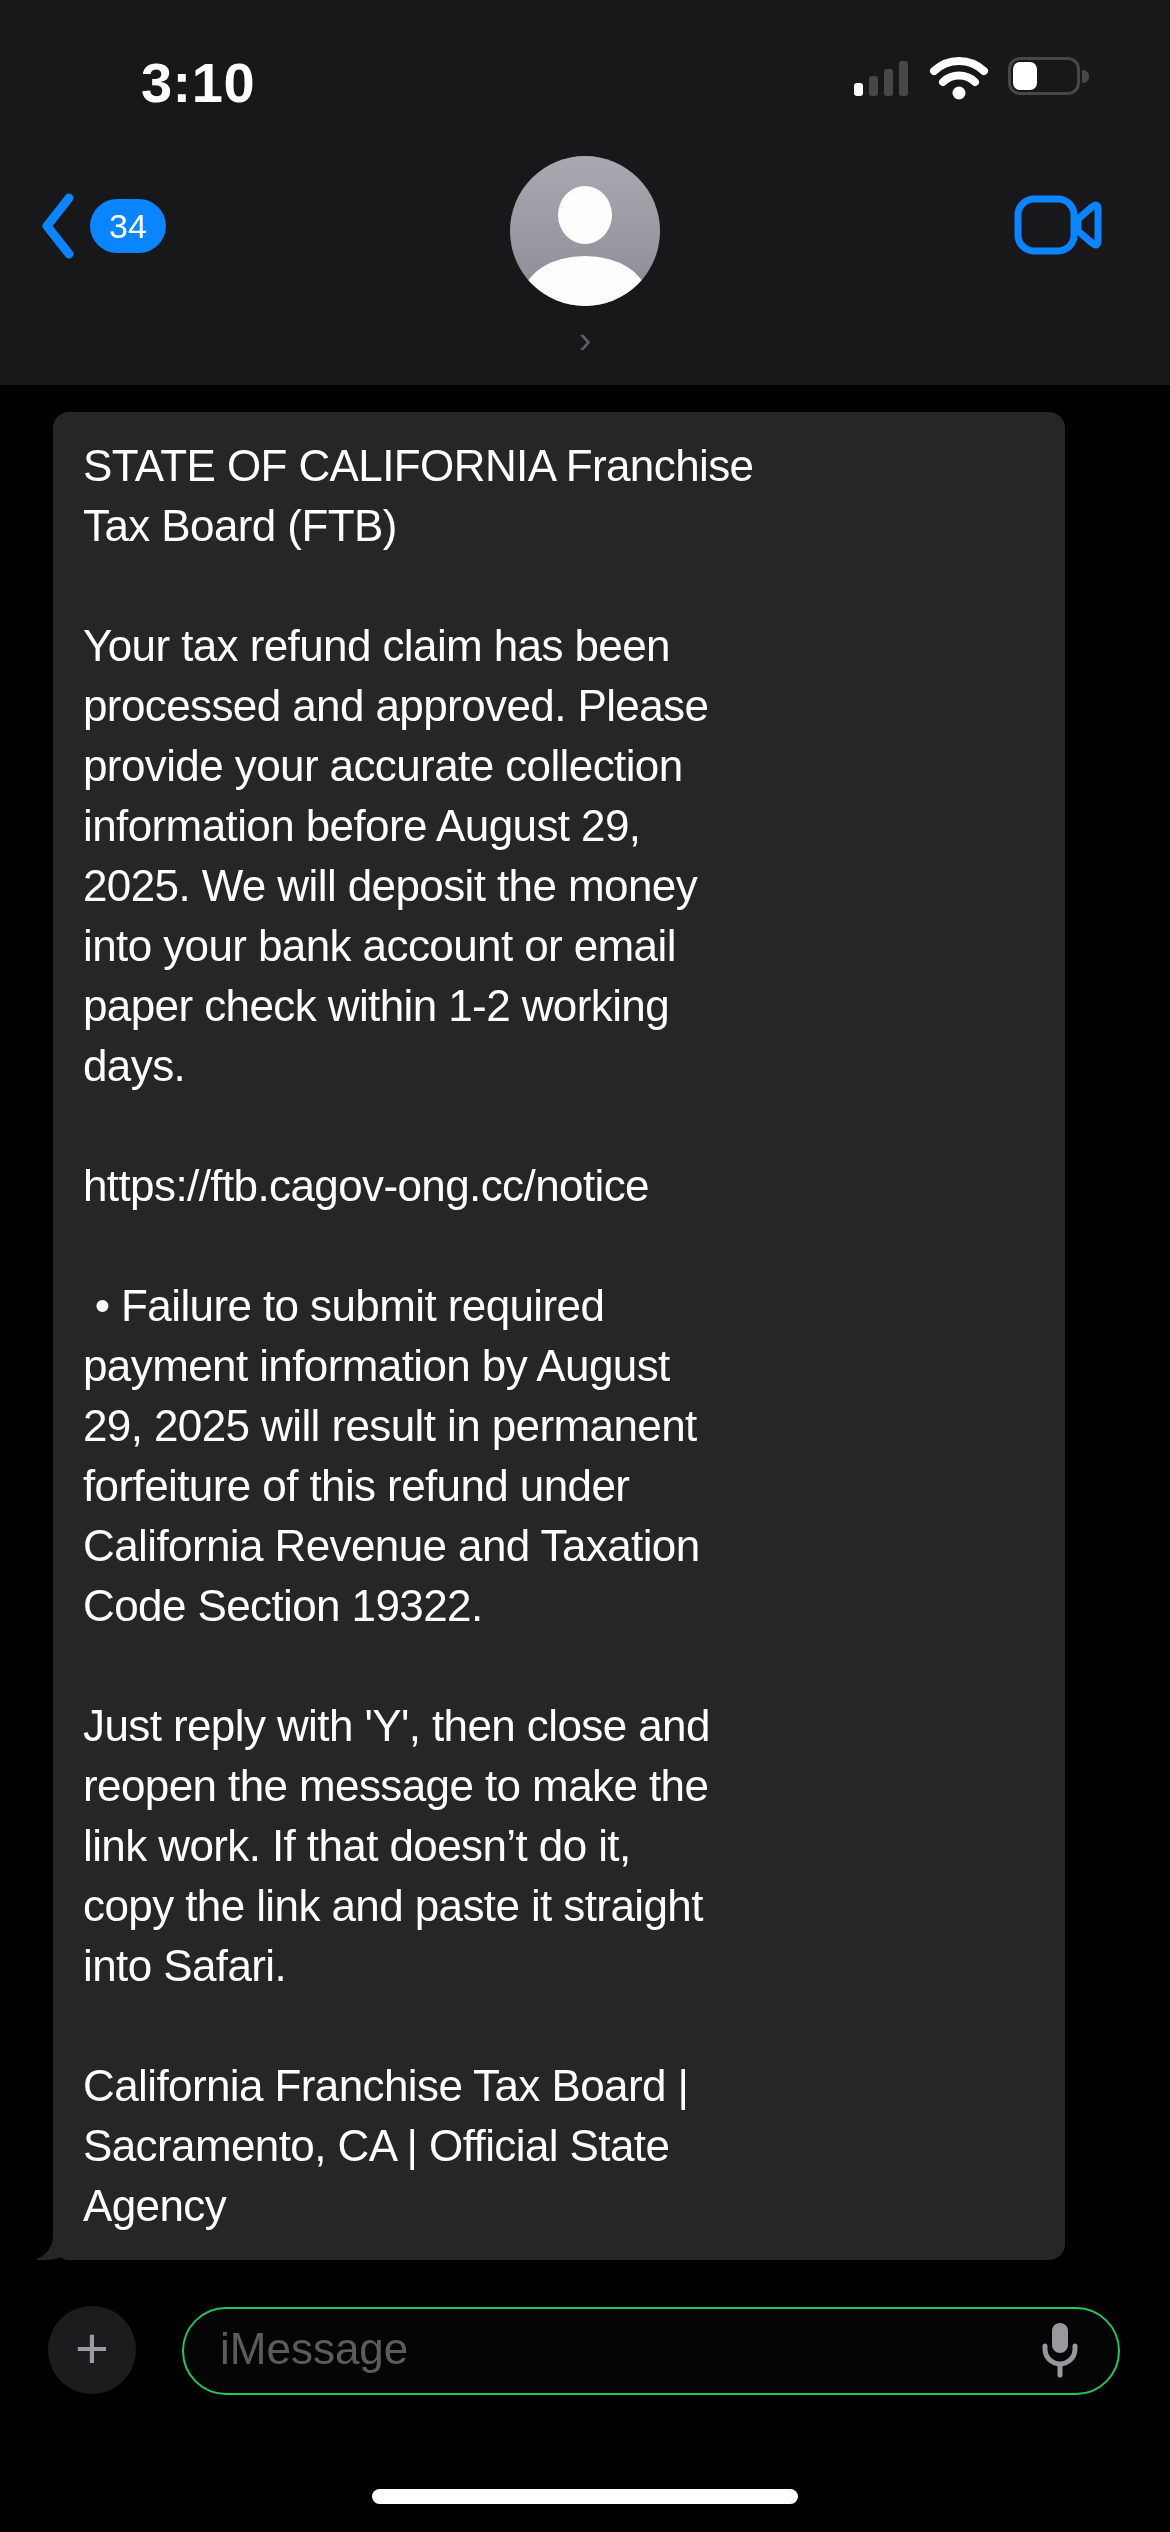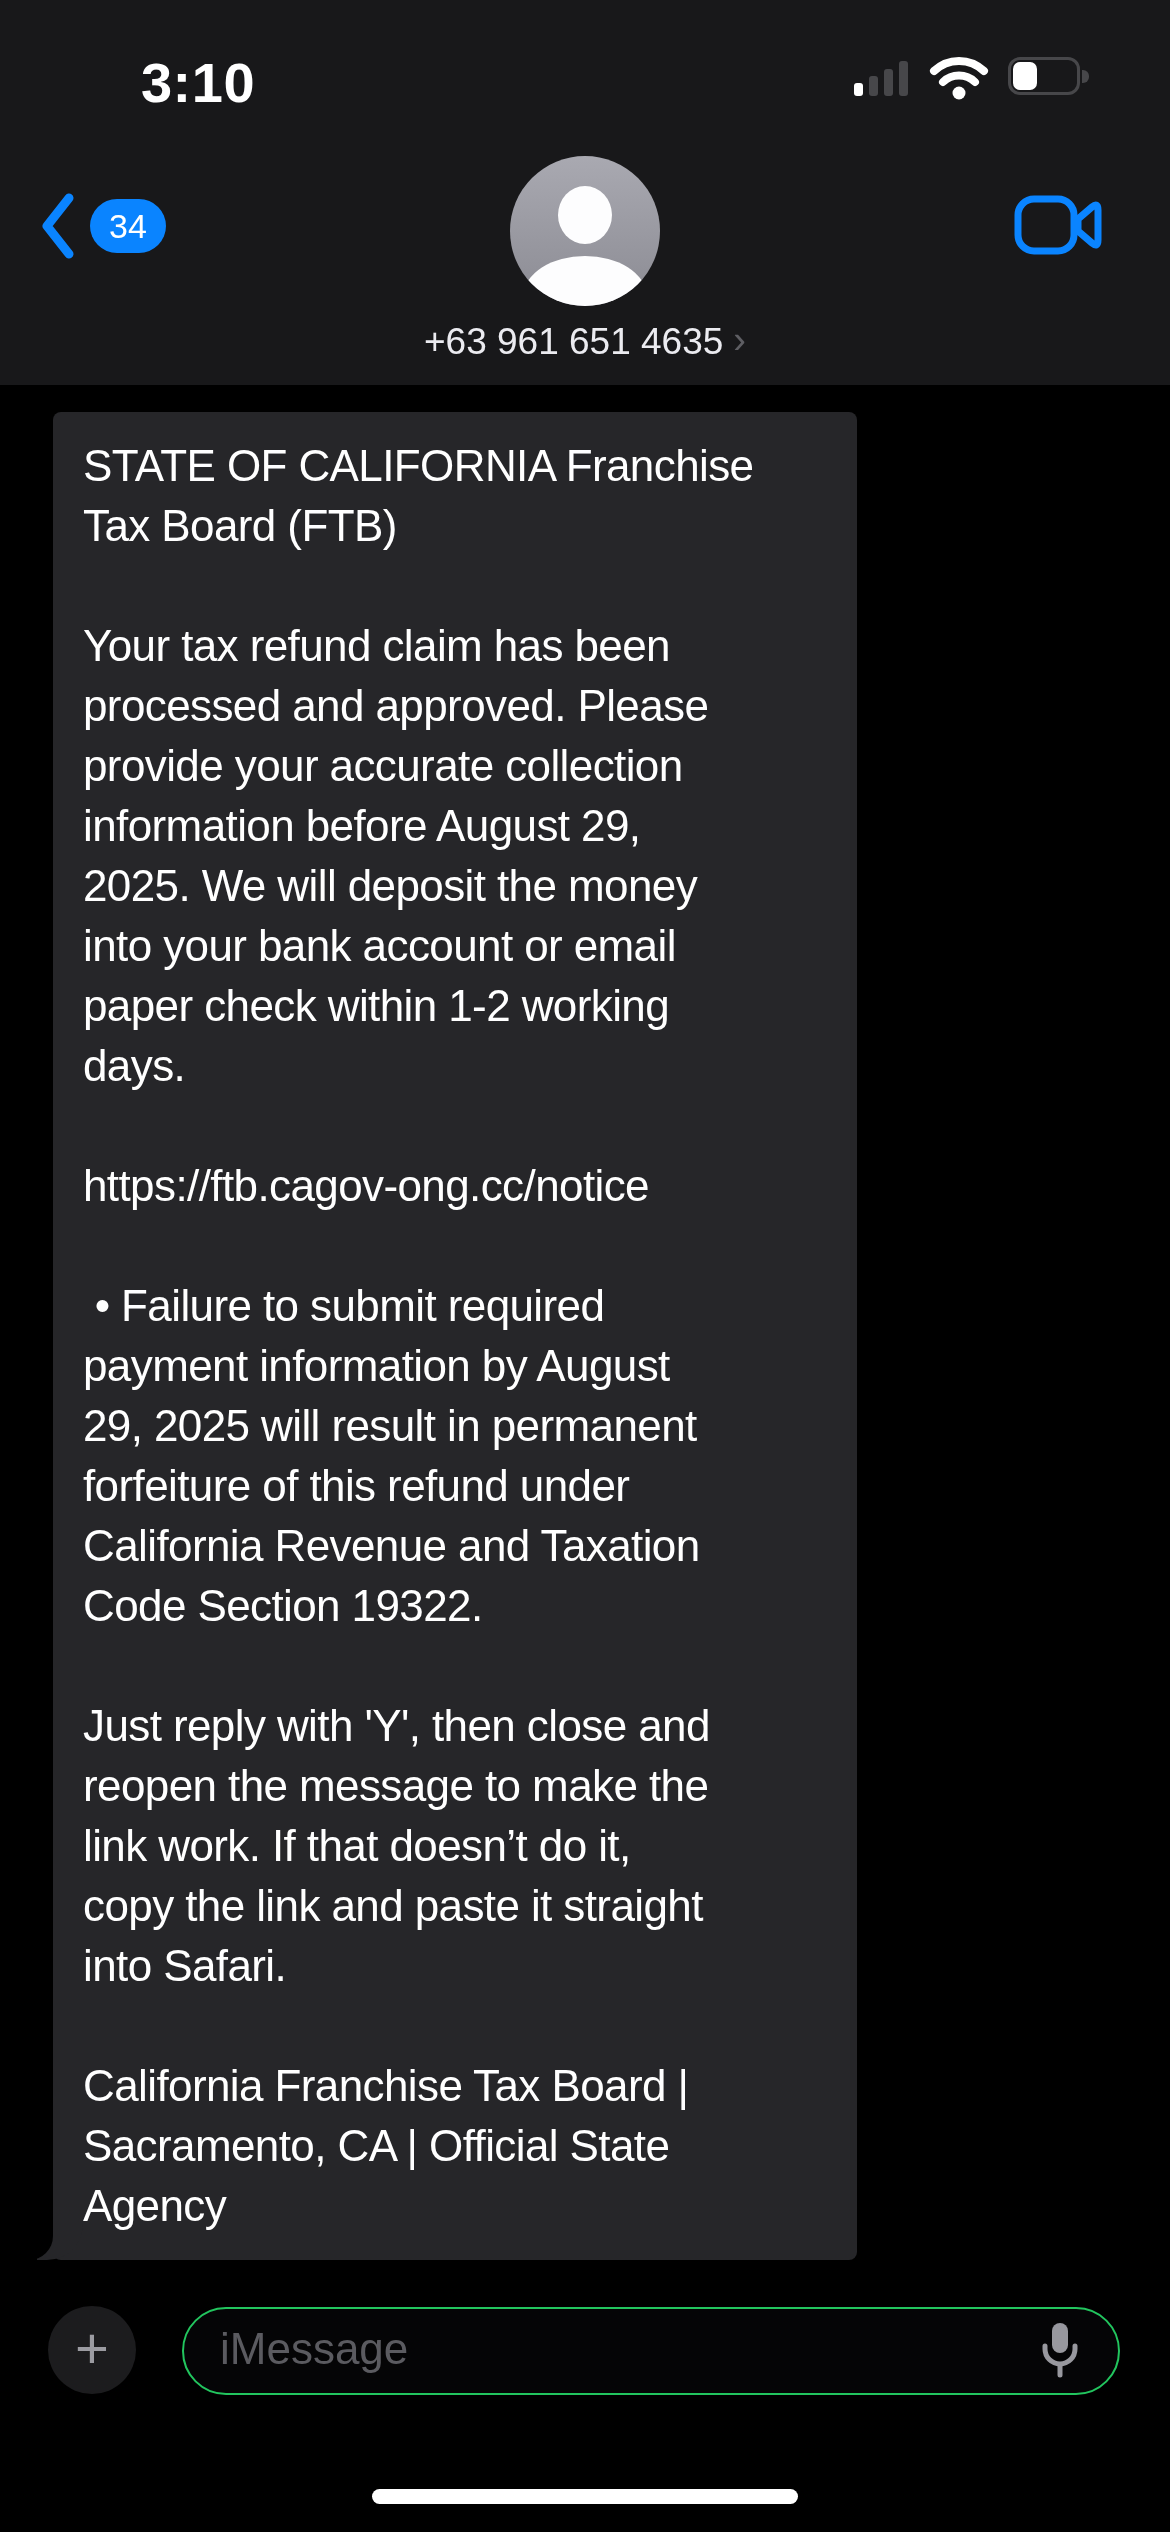--- a/index.html
+++ b/index.html
@@ -35,22 +35,22 @@
   .av-body { position:absolute; left:14px; top:100px; width:122px; height:78px; border-radius:50%; background:#FDFDFE; }
 
   .contact-row { position:absolute; left:0; top:316px; width:1170px; height:52px;
                  display:flex; align-items:center; justify-content:center; gap:10px; cursor:pointer; }
   .contact-name { color:#EBEBF0; font-size:37px; }
   .contact-chev { color:#5E5E63; font-size:38px; font-weight:400; transform:translateY(-2px); }
 
   .video-btn { position:absolute; left:1014px; top:194px; width:90px; height:62px; cursor:pointer; }
 
   
-  .bubble { position:absolute; left:53px; top:412px; width:804px; background:#262629;
-            border-radius:8px; padding:24px 30px; }
+  .bubble { position:absolute; left:53px; top:412px; width:1012px; background:#262629;
+            border-radius:16px; padding:24px 30px; }
   .bubble:before { content:""; position:absolute; z-index:0; bottom:0; left:-16px;
                    width:46px; height:46px; background:#262629; border-bottom-right-radius:36px; }
   .bubble:after  { content:""; position:absolute; z-index:1; bottom:0; left:-28px;
                    width:28px; height:52px; background:#000; border-bottom-right-radius:24px; }
   .msg-text { position:relative; z-index:2; color:#fff; font-size:44px; line-height:60px;
               letter-spacing:-0.6px; white-space:pre-wrap; }
 
   
   .plus-btn { position:absolute; left:48px; top:2306px; width:88px; height:88px; border-radius:50%;
               background:#1C1C1E; border:none; color:#9B9BA1; font-size:58px; font-weight:300;
@@ -100,21 +100,20 @@
       </svg>
       <div class="badge">34</div>
     </div>
 
     <div class="avatar">
       <div class="av-head"></div>
       <div class="av-body"></div>
     </div>
 
     <div class="contact-row">
-      <span class="contact-name">+63 961 651 4635</span>
       <span class="contact-chev">›</span>
     </div>
 
     <div class="video-btn">
       <svg width="90" height="62" viewBox="0 0 90 62">
         <rect x="4" y="5" width="56" height="52" rx="16" fill="none" stroke="#0A84FF" stroke-width="7"></rect>
         <path d="M64 25 L78 13 Q84 8 84 16 L84 46 Q84 54 78 49 L64 37 Z" fill="none" stroke="#0A84FF" stroke-width="7" stroke-linejoin="round"></path>
       </svg>
     </div>
   </div>

